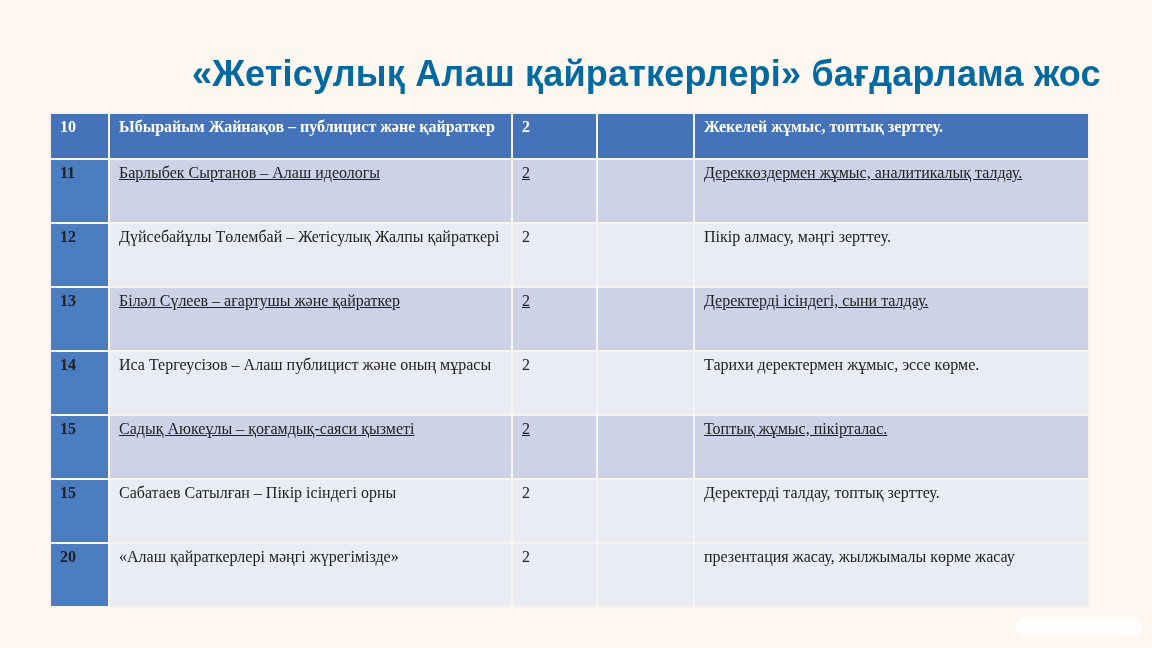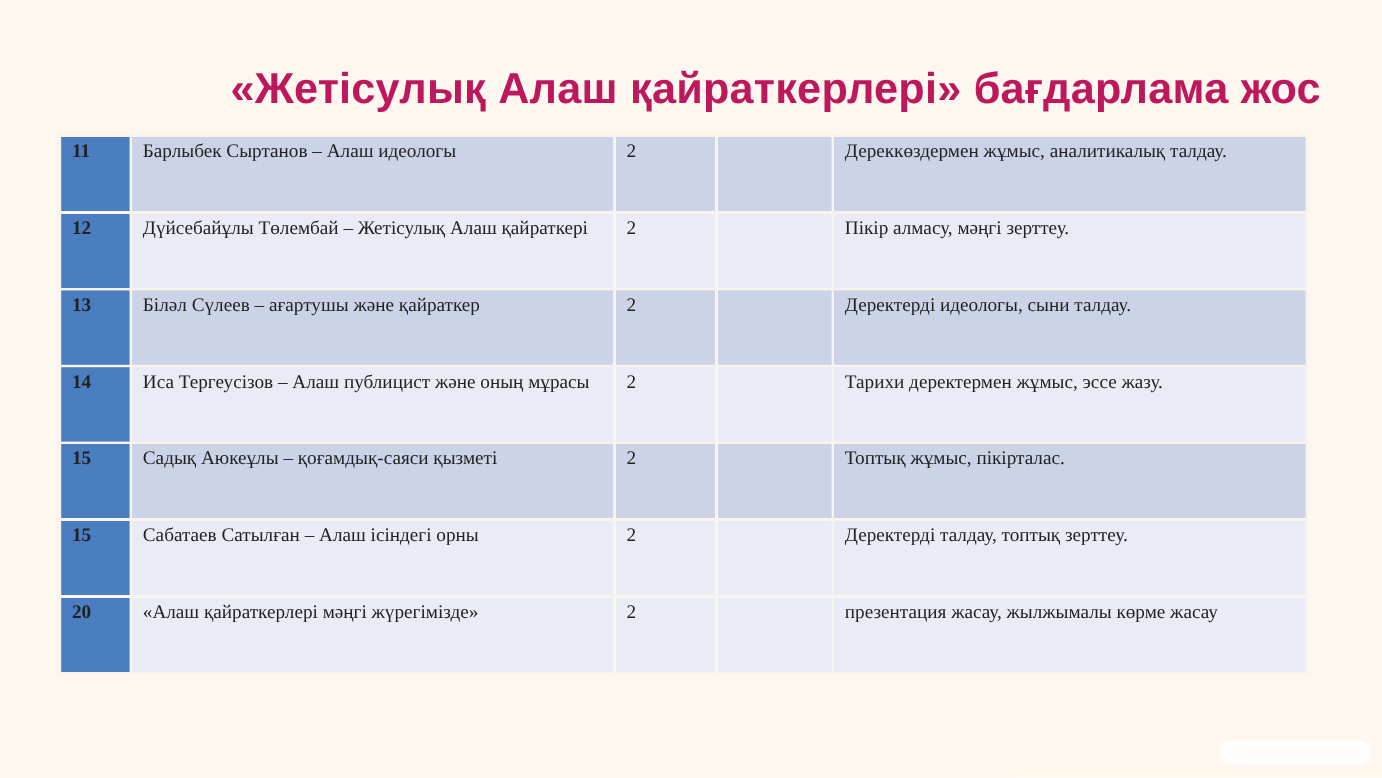--- a/index.html
+++ b/index.html
@@ -6,21 +6,21 @@
   body{width:1152px;height:648px;overflow:hidden;}
   .stage{
     position:relative;width:1152px;height:648px;
     background:#fdf7ef;overflow:hidden;
     font-family:"Liberation Serif",serif;
   }
   .slide-title{
     position:absolute;left:192px;top:53px;margin:0;
     font-family:"Liberation Sans",sans-serif;
     font-weight:700;font-size:36px;letter-spacing:0.2px;
-    color:#be185d;white-space:nowrap;
+    color:#0369a1;white-space:nowrap;
   }
   table.plan{
     position:absolute;left:49px;top:112px;width:1039px;
     border-collapse:collapse;table-layout:fixed;
   }
   table.plan col.c-num{width:59px;}
   table.plan col.c-topic{width:403px;}
   table.plan col.c-hours{width:85px;}
   table.plan col.c-extra{width:97px;}
   table.plan col.c-activity{width:395px;}
@@ -34,21 +34,21 @@
   tr.row{height:64px;}
   tr.row.first{height:46px;}
   tr.row.last{height:59px;}
   td.num{
     background:#4b7dc1;color:#ffffff;
     font-weight:700;font-size:16px;
   }
   tr.header td{
     background:#4573b9;color:#ffffff;font-weight:700;
   }
-  tr.band-a td.body{background:#ccd3e6;}
+  tr.band-a td.body{background:#ccd3e6;text-decoration:underline;}
   tr.band-b td.body{background:#e9ecf5;}
   .watermark{
     position:absolute;left:1016px;top:617px;width:126px;height:20px;
     background:#fffefc;border-radius:9px;
   }
 </style>
 </head>
 <body>
 
 <div class="stage">
@@ -57,58 +57,65 @@
 
   <table class="plan">
     <colgroup>
       <col class="c-num">
         <col class="c-topic">
         <col class="c-hours">
         <col class="c-extra">
         <col class="c-activity">
     </colgroup>
     <tbody>
+      <tr class="row first header">
+        <td class="num">10</td>
+        <td class="body topic">Ыбырайым Жайнақов – публицист және қайраткер</td>
+        <td class="body hours">2</td>
+        <td class="body extra"></td>
+        <td class="body activity">Жекелей жұмыс, топтық зерттеу.</td>
+      </tr>
       <tr class="row band-a">
         <td class="num">11</td>
         <td class="body topic">Барлыбек Сыртанов – Алаш идеологы</td>
         <td class="body hours">2</td>
         <td class="body extra"></td>
         <td class="body activity">Дереккөздермен жұмыс, аналитикалық талдау.</td>
       </tr>
       <tr class="row band-b">
         <td class="num">12</td>
-        <td class="body topic">Дүйсебайұлы Төлембай – Жетісулық Алаш қайраткері</td>
+        <td class="body topic">Дүйсебайұлы Төлембай – Жетісулық Жалпы қайраткері</td>
         <td class="body hours">2</td>
         <td class="body extra"></td>
         <td class="body activity">Пікір алмасу, мәңгі зерттеу.</td>
       </tr>
       <tr class="row band-a">
         <td class="num">13</td>
         <td class="body topic">Біләл Сүлеев – ағартушы және қайраткер</td>
         <td class="body hours">2</td>
         <td class="body extra"></td>
-        <td class="body activity">Деректерді идеологы, сыни талдау.</td>
+        <td class="body activity">Деректерді ісіндегі, сыни талдау.</td>
       </tr>
       <tr class="row band-b">
         <td class="num">14</td>
         <td class="body topic">Иса Тергеусізов – Алаш публицист және оның мұрасы</td>
         <td class="body hours">2</td>
         <td class="body extra"></td>
-        <td class="body activity">Тарихи деректермен жұмыс, эссе жазу.</td>
+        <td class="body activity">Тарихи деректермен жұмыс, эссе көрме.</td>
       </tr>
       <tr class="row band-a">
         <td class="num">15</td>
         <td class="body topic">Садық Аюкеұлы – қоғамдық-саяси қызметі</td>
         <td class="body hours">2</td>
         <td class="body extra"></td>
         <td class="body activity">Топтық жұмыс, пікірталас.</td>
       </tr>
       <tr class="row band-b">
         <td class="num">15</td>
-        <td class="body topic">Сабатаев Сатылған – Алаш ісіндегі орны</td>
+        <td class="body topic">Сабатаев Сатылған – Пікір ісіндегі орны</td>
         <td class="body hours">2</td>
         <td class="body extra"></td>
         <td class="body activity">Деректерді талдау, топтық зерттеу.</td>
       </tr>
       <tr class="row band-b">
         <td class="num">20</td>
         <td class="body topic">«Алаш қайраткерлері мәңгі жүрегімізде»</td>
         <td class="body hours">2</td>
         <td class="body extra"></td>
         <td class="body activity">презентация жасау, жылжымалы көрме жасау</td>

